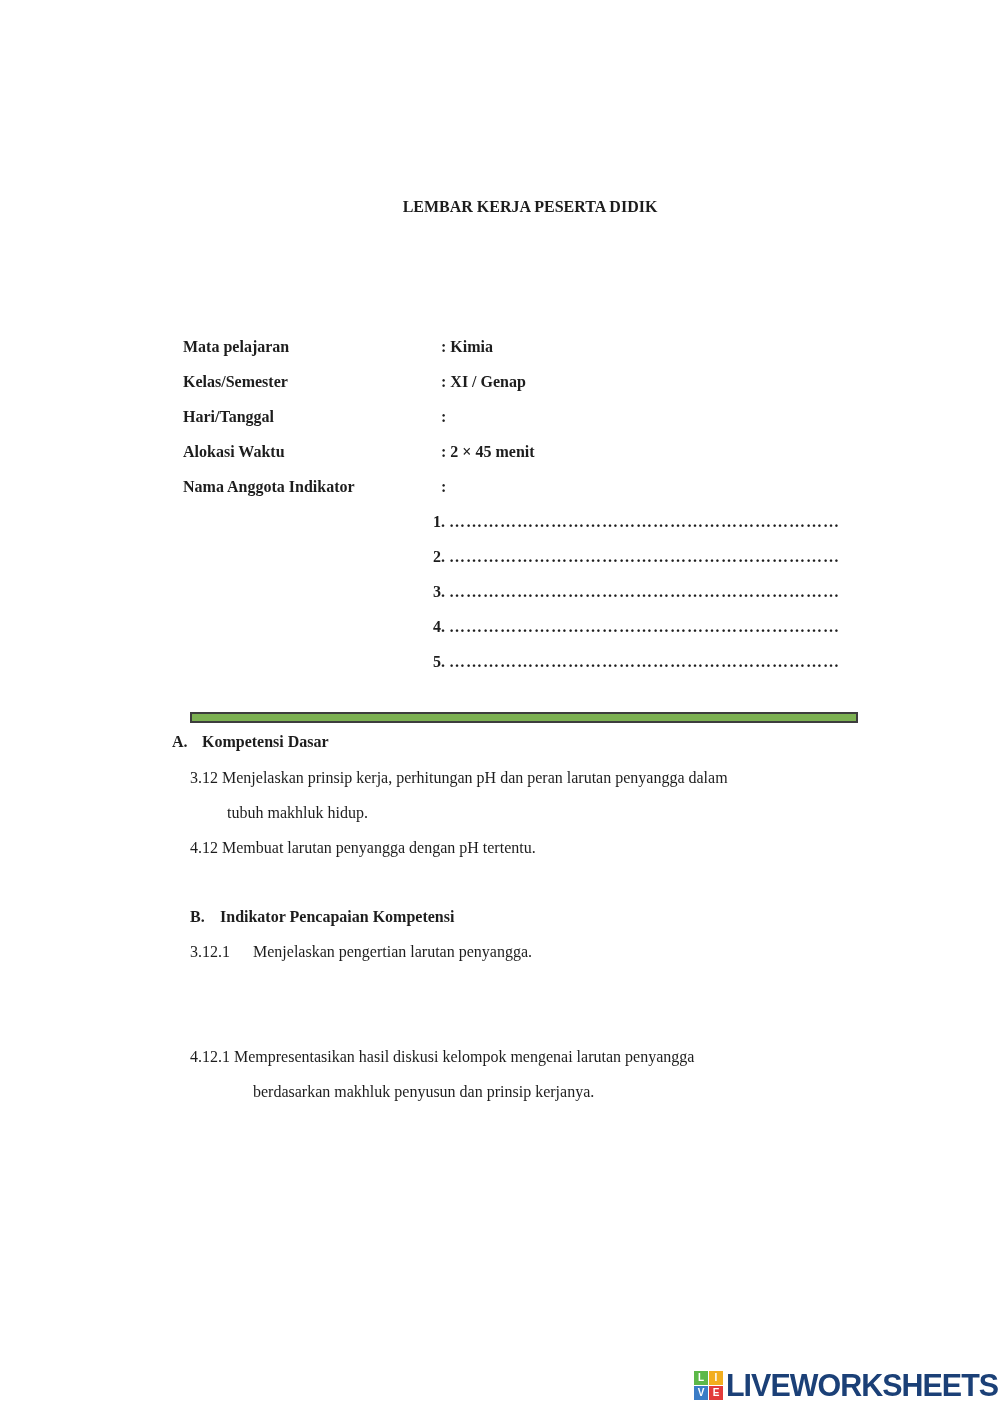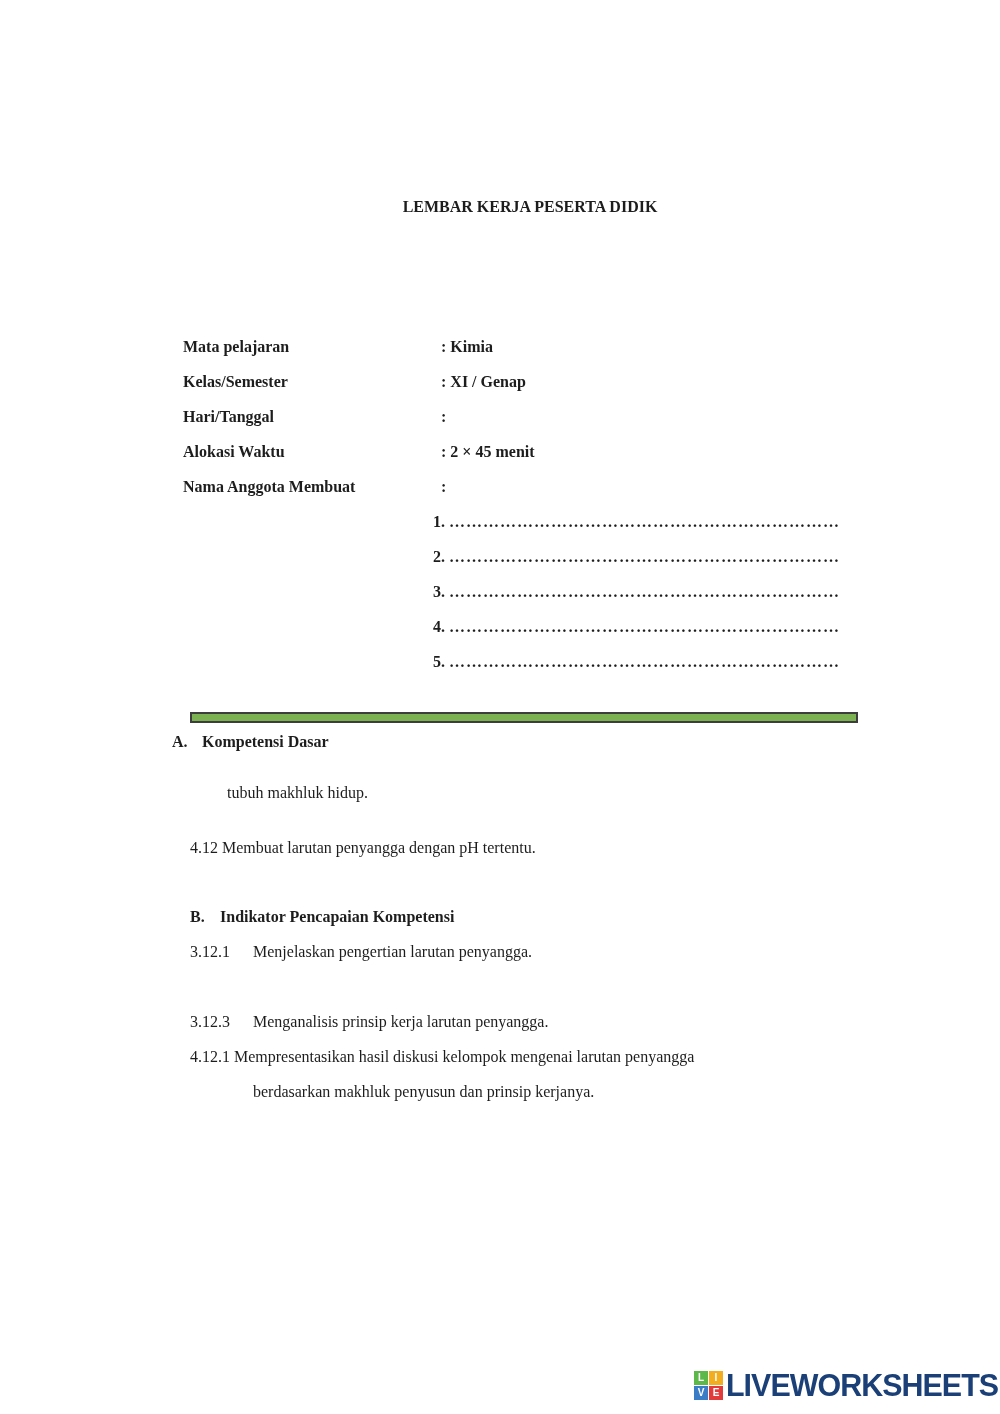--- a/index.html
+++ b/index.html
@@ -69,40 +69,40 @@
 
   <div class="line b info-label" style="top:369px;">Kelas/Semester</div>
   <div class="line b info-value" style="top:369px;">: XI / Genap</div>
 
   <div class="line b info-label" style="top:404px;">Hari/Tanggal</div>
   <div class="line b info-value" style="top:404px;">:</div>
 
   <div class="line b info-label" style="top:439px;">Alokasi Waktu</div>
   <div class="line b info-value" style="top:439px;">: 2 × 45 menit</div>
 
-  <div class="line b info-label" style="top:474px;">Nama Anggota Membuat</div>
+  <div class="line b info-label" style="top:474px;">Nama Anggota Indikator</div>
   <div class="line b info-value" style="top:474px;">:</div>
 
   <div class="line b member" style="top:509px;"><span>1.</span> <span class="dots">………………………………………………………………</span></div>
   <div class="line b member" style="top:544px;"><span>2.</span> <span class="dots">………………………………………………………………</span></div>
   <div class="line b member" style="top:579px;"><span>3.</span> <span class="dots">………………………………………………………………</span></div>
   <div class="line b member" style="top:614px;"><span>4.</span> <span class="dots">………………………………………………………………</span></div>
   <div class="line b member" style="top:649px;"><span>5.</span> <span class="dots">………………………………………………………………</span></div>
 
   <div class="divider"></div>
 
   <div class="line b" style="top:729px;left:172px;"><span class="sec-letter">A.</span><span>Kompetensi Dasar</span></div>
 
-  <div class="line" style="top:780px;left:227px;text-align:right;">tubuh makhluk hidup.</div>
+  <div class="line fitline" style="top: 765px; left: 190px; word-spacing: 0px;">3.12 Menjelaskan prinsip kerja, perhitungan pH dan peran larutan penyangga dalam</div>
+  <div class="line" style="top:800px;left:227px;text-align:right;">tubuh makhluk hidup.</div>
   <div class="line" style="top:835px;left:190px;">4.12 Membuat larutan penyangga dengan pH tertentu.</div>
 
   <div class="line b" style="top:904px;left:190px;"><span class="sec-letter">B.</span><span>Indikator Pencapaian Kompetensi</span></div>
 
   <div class="line" style="top:939px;left:190px;"><span class="item-num">3.12.1</span><span>Menjelaskan pengertian larutan penyangga.</span></div>
-  <div class="line" style="top:1009px;left:190px;"><span class="item-num">3.12.3</span><span>Menganalisis prinsip kerja larutan penyangga.</span></div>
 
   <div class="line fitline" style="top: 1044px; left: 190px; word-spacing: 0px;">4.12.1 Mempresentasikan hasil diskusi kelompok mengenai larutan penyangga</div>
   <div class="line" style="top:1079px;left:253px;">berdasarkan makhluk penyusun dan prinsip kerjanya.</div>
 
   <div class="lw-logo">
     <div class="lw-sq sq-l">L</div>
     <div class="lw-sq sq-i">I</div>
     <div class="lw-sq sq-v">V</div>
     <div class="lw-sq sq-e">E</div>
   </div>

